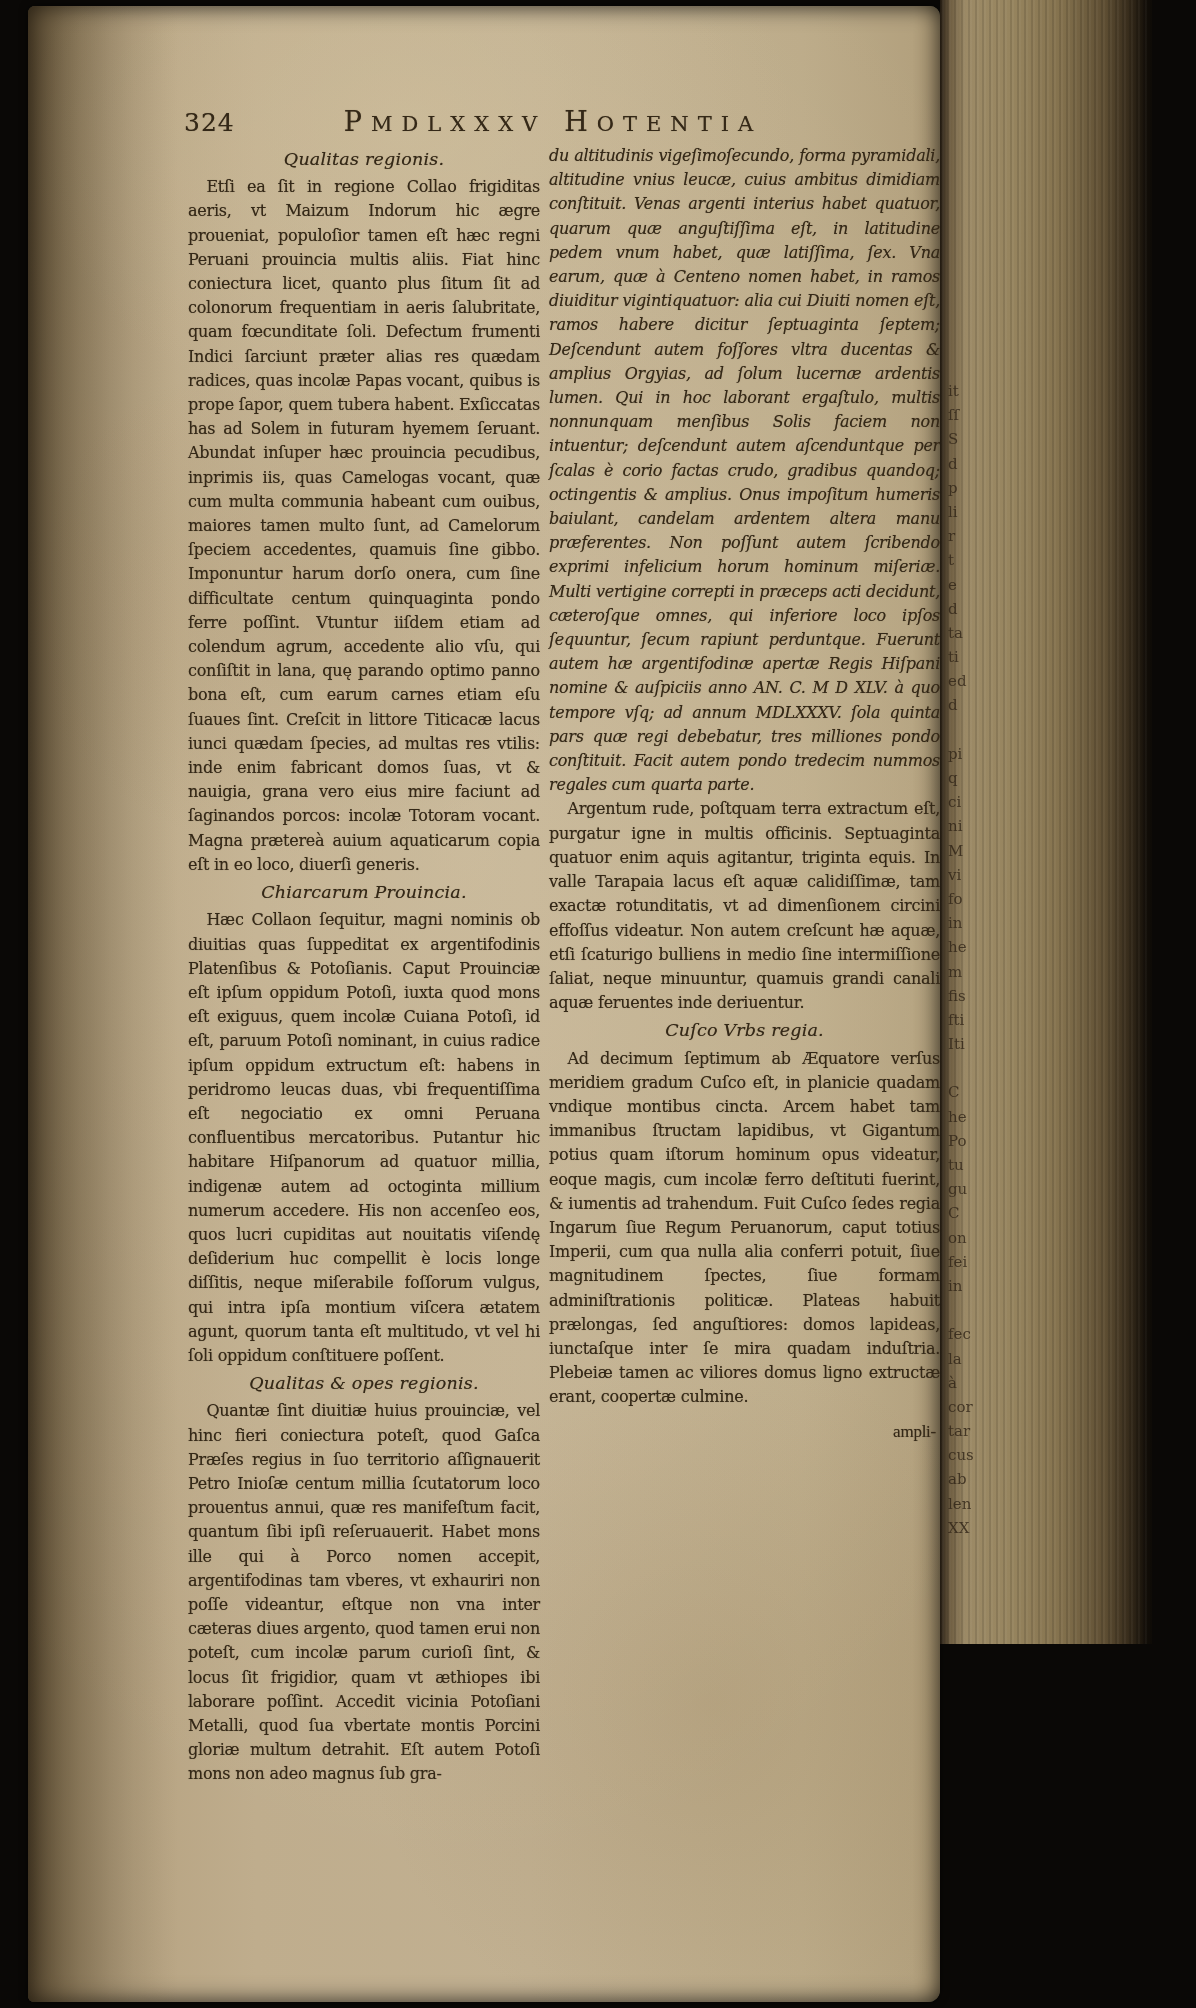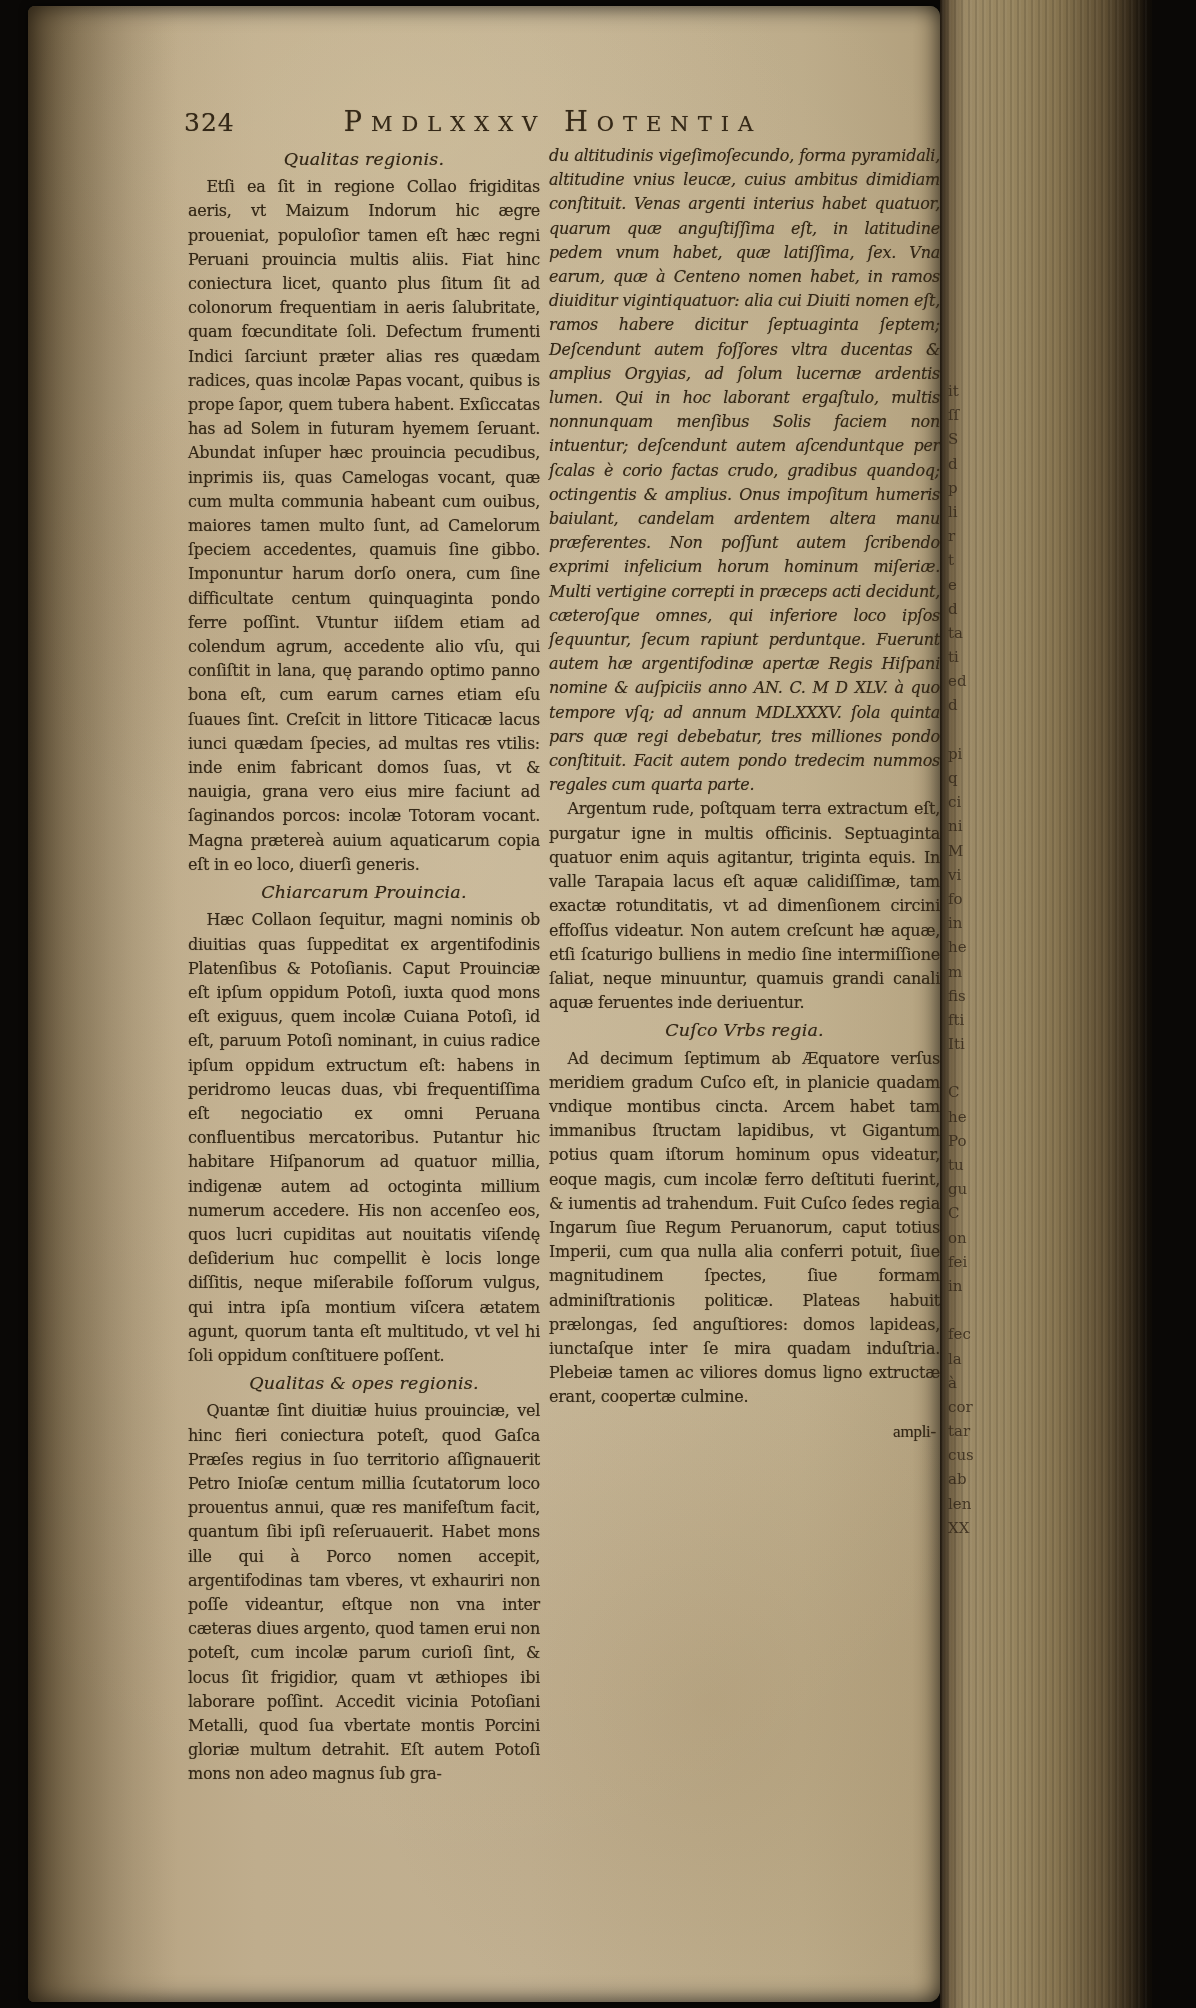--- a/index.html
+++ b/index.html
@@ -29,21 +29,21 @@
   
   .gutter-shadow {
     position: absolute; left: 0; top: 0; width: 150px; height: 100%;
     border-radius: 7px 0 0 6px;
     background: linear-gradient(90deg, rgba(52,40,22,0.55) 0%, rgba(72,58,36,0.30) 35%, rgba(90,75,50,0.12) 70%, rgba(90,75,50,0) 100%);
     pointer-events: none;
   }
 
   
   .fore-edge {
-    position: absolute; left: 940px; top: 0; width: 212px; height: 2008px;
+    position: absolute; left: 940px; top: 0; width: 212px; height: 1644px;
     background:
       repeating-linear-gradient(90deg, rgba(0,0,0,0.10) 0 2px, rgba(255,255,255,0.03) 2px 4px, rgba(0,0,0,0) 4px 7px),
       linear-gradient(90deg, #241c12 0px, #6e5d41 10px, #9c8a66 26px, #97855f 70px, #84724e 120px, #5e4e33 165px, #352a1a 190px, #100c07 208px);
   }
   .edge-fragments {
     position: absolute; left: 8px; top: 382px; width: 44px;
     color: rgba(45,33,20,0.78);
     font-size: 15px;
   }
   .edge-fragments span { display: block; height: 24.2px; overflow: hidden; }

